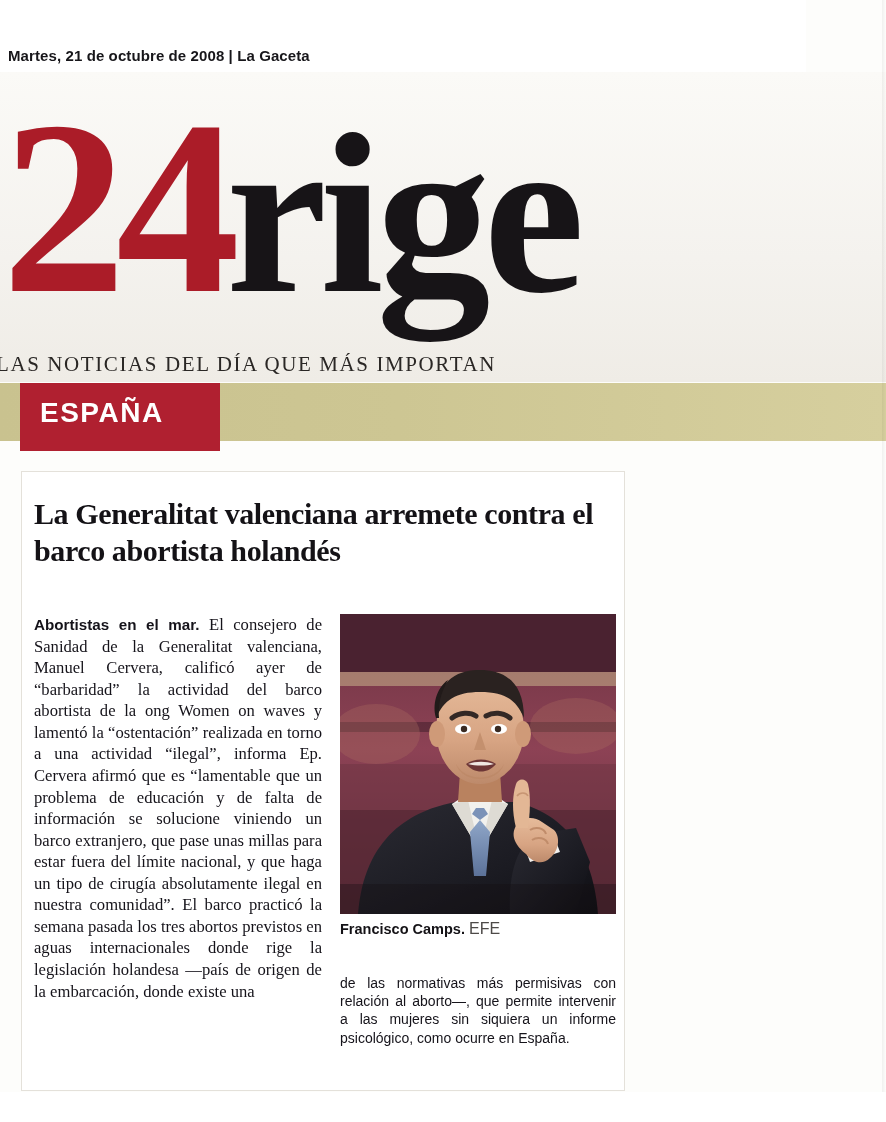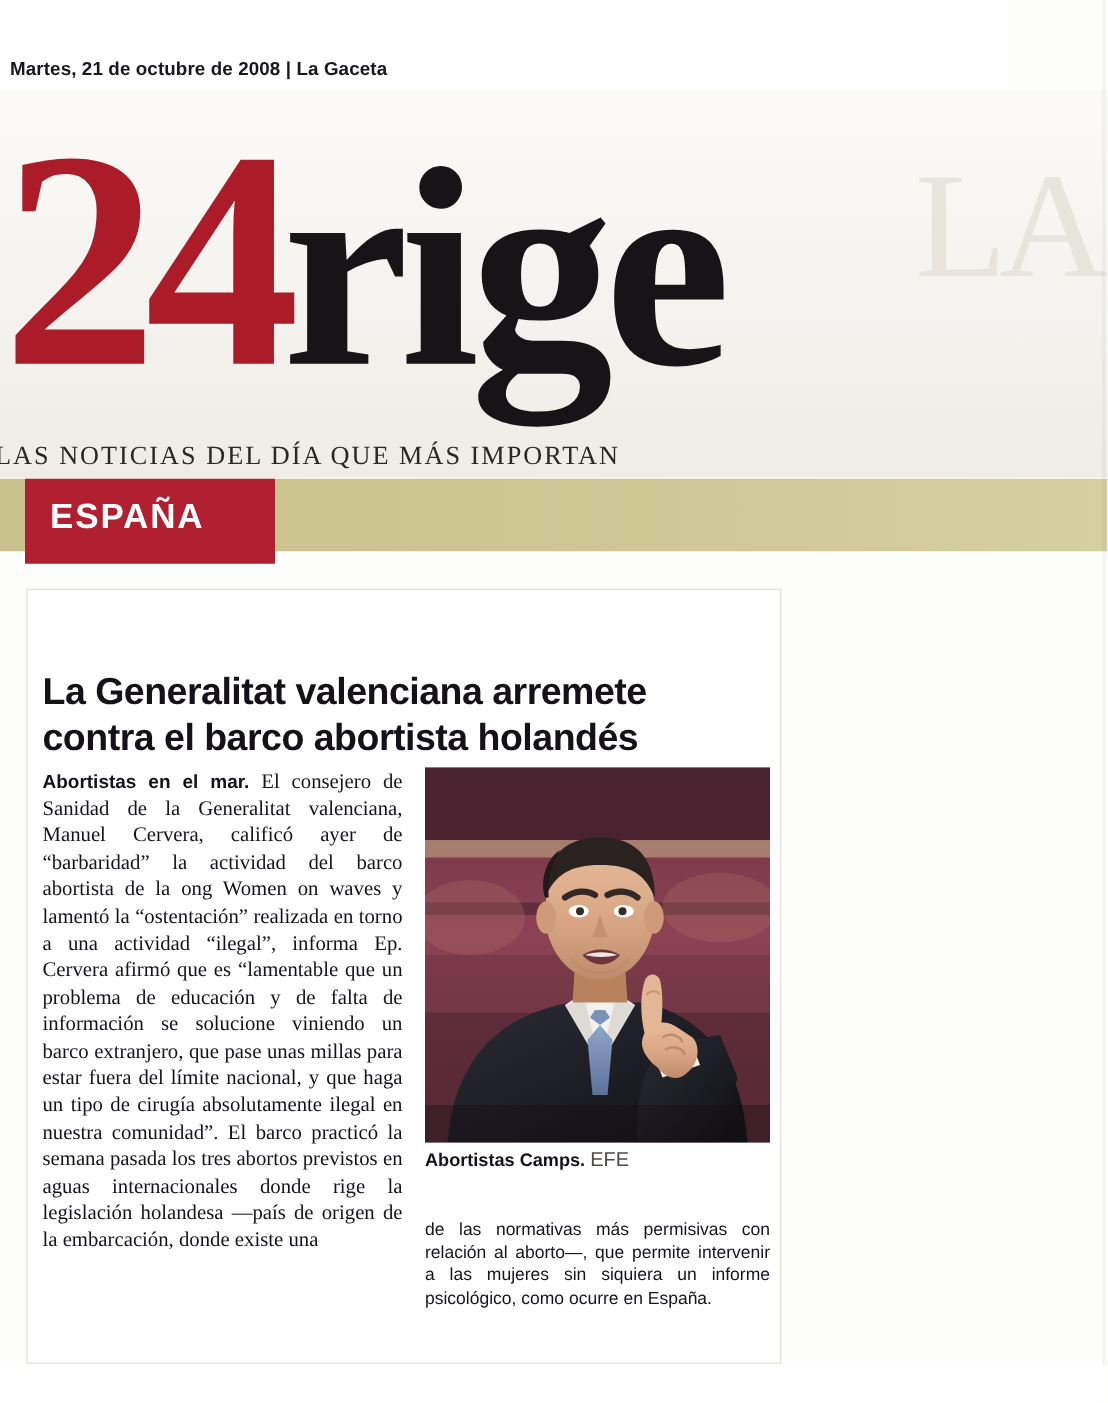--- a/index.html
+++ b/index.html
@@ -135,27 +135,26 @@
     height: 618px;
     background: #ffffff;
     box-shadow: 0 0 0 1px #e4e1da;
     padding: 0;
   }
   .headline {
     position: absolute;
     left: 12px;
     top: 24px;
     width: 580px;
-    font-family: Liberation Sans, sans-serif;
+    font-family: Liberation Serif, serif;
     font-weight: bold;
     font-size: 30px;
     line-height: 1.22;
     color: #141216;
     letter-spacing: -0.4px;
-    margin-top: 40px;
   }
 
   
   .col-left {
     position: absolute;
     left: 12px;
     top: 142px;
     width: 288px;
     font-family: "Liberation Serif", serif;
     font-size: 16.6px;
@@ -237,21 +236,20 @@
 </head>
 <body>
 
 <div class="page">
 
   <div class="dateline-bar">
     <div class="dateline">Martes, 21 de octubre de 2008 | La Gaceta</div>
   </div>
 
   <div class="masthead">
-    <div class="masthead-ghost">LA</div>
     <div class="logo">
       <span class="num">24</span><span class="word">rige</span>
     </div>
     <div class="tagline">LAS NOTICIAS DEL DÍA QUE MÁS IMPORTAN</div>
   </div>
 
   <div class="section-band"></div>
   <div class="section-tag">
     <span>ESPAÑA</span>
   </div>
@@ -344,21 +342,21 @@
           <path d="M177 182 C180 178 186 178 188 182" stroke="#c79573" stroke-width="1.6" fill="none"></path>
 
           <path d="M190 216 C196 212 204 214 206 220" stroke="#c08c6a" stroke-width="2" fill="none"></path>
           <path d="M192 226 C198 222 206 224 208 230" stroke="#c08c6a" stroke-width="2" fill="none"></path>
 
           <rect x="0" y="0" width="276" height="300" fill="none"></rect>
           <rect x="0" y="270" width="276" height="30" fill="#140d10" opacity="0.35"></rect>
         </svg>
       </div>
       <div class="caption">
-        <b>Abortistas Camps.</b>
+        <b>Francisco Camps.</b>
         <span class="credit">EFE</span>
       </div>
     </div>
 
     <div class="col-right">de las normativas más permisivas con relación al aborto—, que permite intervenir a las mujeres sin siquiera un informe psicológico, como ocurre en España.</div>
 
   </div>
 
   <div class="page-edge-right"></div>
   <div class="bottom-blank"></div>

